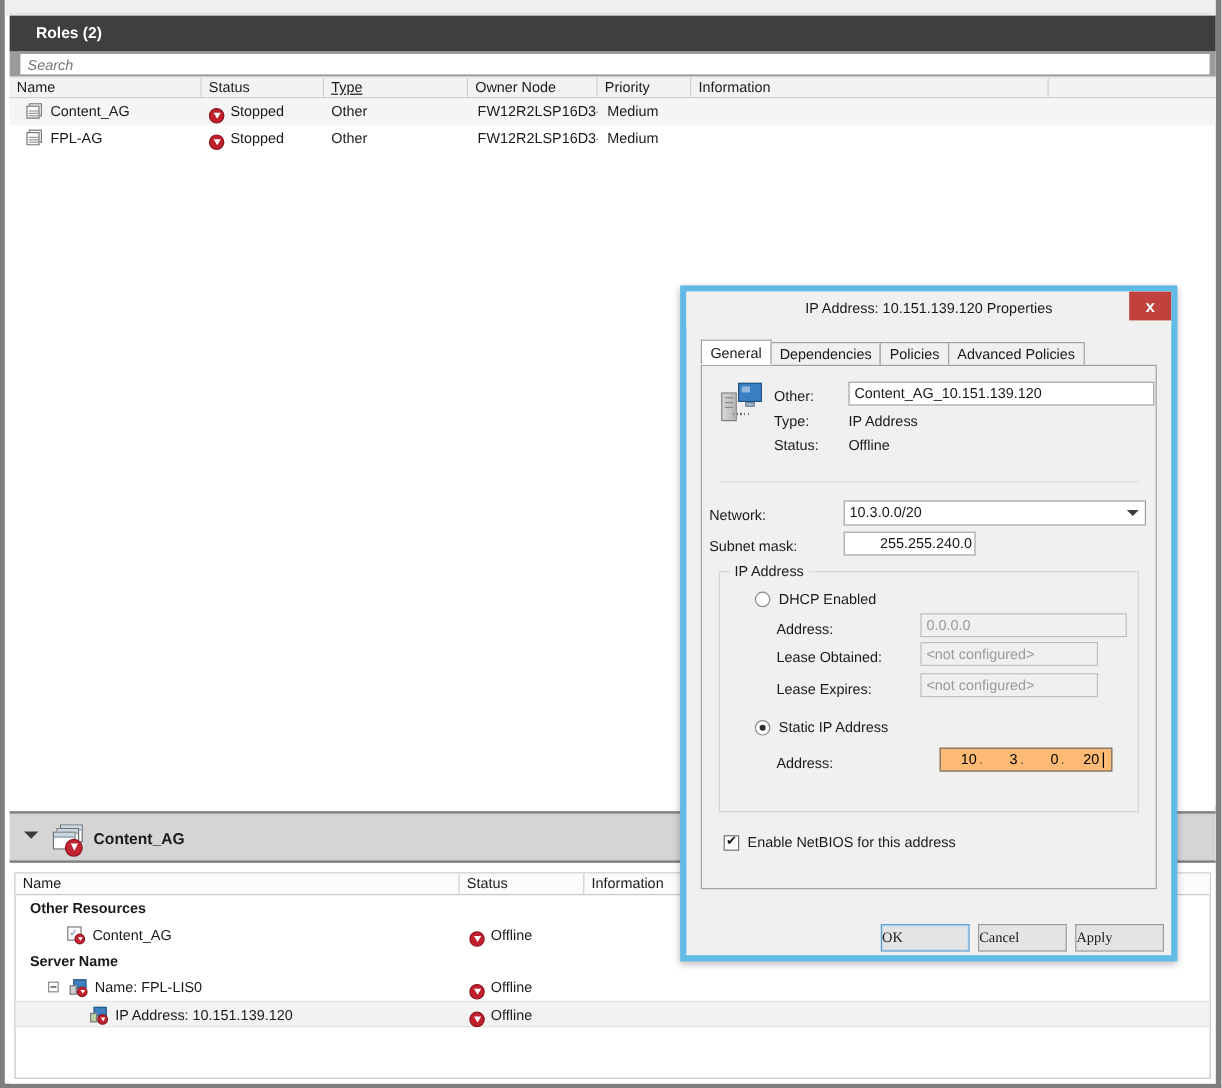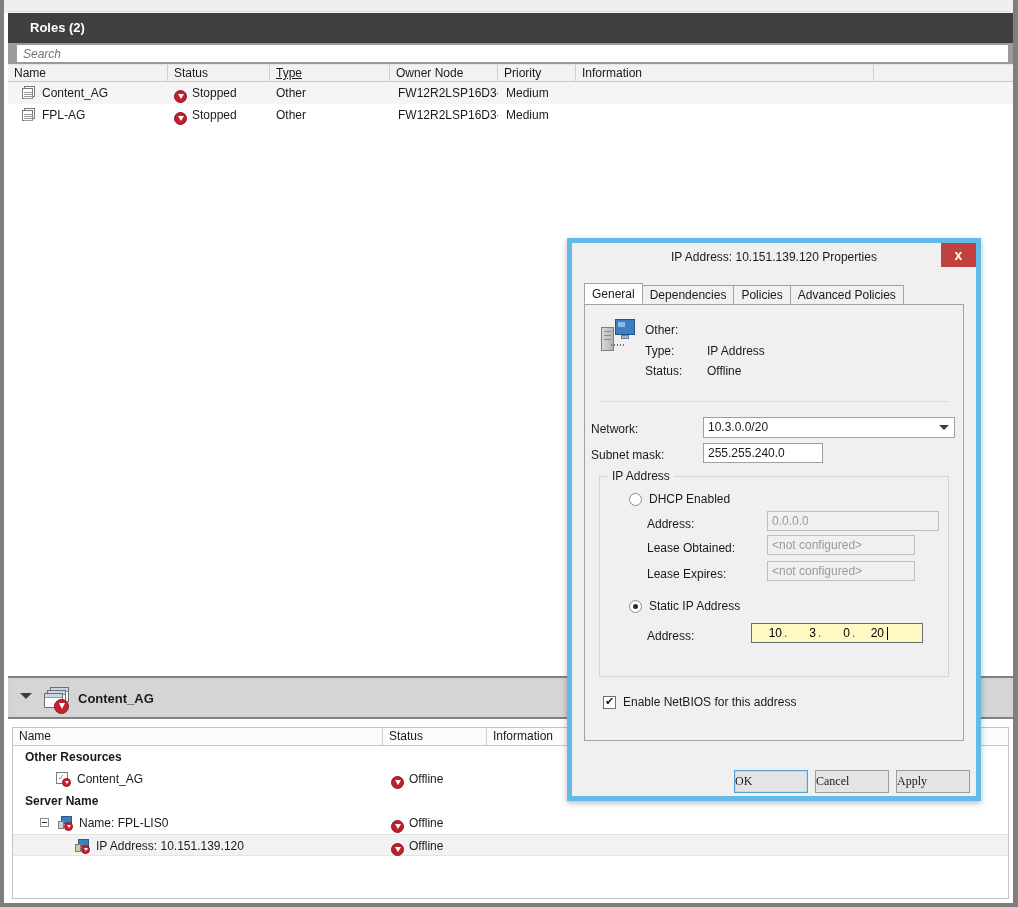--- a/index.html
+++ b/index.html
@@ -707,37 +707,38 @@
               <i></i>
               <i></i>
               <i></i>
             </div>
           <div class="mon"></div>
           <div class="stand"></div>
           <div class="dots"></div>
         </div>
 
         <div class="dlg-label" style="left:60px; top:18px;">Other:</div>
+        <input class="txtbox" style="left: 122px; top: 13px; width: 255px; height: 20px;" type="text" value="Content_AG_10.151.139.120">
 
         <div class="dlg-label" style="left:60px; top:39px;">Type:</div>
         <div class="dlg-value" style="left:122px; top:39px;">IP Address</div>
 
         <div class="dlg-label" style="left:60px; top:59px;">Status:</div>
         <div class="dlg-value" style="left:122px; top:59px;">Offline</div>
 
         <div style="position:absolute;left:14px;top:96px;width:350px;height:1px;background:#dedede;"></div>
 
         <div class="dlg-label" style="left:6px; top:117px;">Network:</div>
         <div class="combobox" style="left:118px; top:112px; width:252px; height:21px;">
           <span>10.3.0.0/20</span>
           <span class="combo-arrow"></span>
         </div>
 
         <div class="dlg-label" style="left:6px; top:143px;">Subnet mask:</div>
-        <input class="txtbox" style="left: 118px; top: 138px; width: 120px; height: 20px;" type="text" readonly="" value="255.255.240.0">
+        <input class="txtbox" style="left: 118px; top: 138px; width: 110px; height: 20px; text-align: right;" type="text" readonly="" value="255.255.240.0">
 
         <div class="groupbox" style="left:14px; top:171px; width:350px; height:201px;">
           <div class="groupbox-label">IP Address</div>
         </div>
 
         <div class="radio" style="left:44px; top:188px;"></div>
         <div class="dlg-label" style="left:64px; top:187px;">DHCP Enabled</div>
 
         <div class="dlg-label" style="left:62px; top:212px;">Address:</div>
         <input class="txtbox disabled" style="left: 182px; top: 206px; width: 172px; height: 20px;" type="text" disabled="" value="0.0.0.0">
@@ -745,21 +746,21 @@
         <div class="dlg-label" style="left:62px; top:236px;">Lease Obtained:</div>
         <input class="txtbox disabled" style="left: 182px; top: 230px; width: 148px; height: 20px;" type="text" disabled="" value="&lt;not configured&gt;">
 
         <div class="dlg-label" style="left:62px; top:262px;">Lease Expires:</div>
         <input class="txtbox disabled" style="left: 182px; top: 256px; width: 148px; height: 20px;" type="text" disabled="" value="&lt;not configured&gt;">
 
         <div class="radio checked" style="left:44px; top:295px;"></div>
         <div class="dlg-label" style="left:64px; top:294px;">Static IP Address</div>
 
         <div class="dlg-label" style="left:62px; top:324px;">Address:</div>
-        <div style="position:absolute;left:166px;top:318px;width:172px;height:20px;background:#fef9c3;border:1px solid #6d6d6d;box-sizing:border-box;">
+        <div style="position:absolute;left:198px;top:318px;width:144px;height:20px;background:#fdba74;border:1px solid #6d6d6d;box-sizing:border-box;">
           <span style="position:absolute;left:4px;top:1px;width:26px;text-align:right;font-size:12px;line-height:17px;">10</span>
           <span style="position:absolute;left:32px;top:1px;font-size:12px;line-height:17px;color:#555;">.</span>
           <span style="position:absolute;left:38px;top:1px;width:26px;text-align:right;font-size:12px;line-height:17px;">3</span>
           <span style="position:absolute;left:66px;top:1px;font-size:12px;line-height:17px;color:#555;">.</span>
           <span style="position:absolute;left:72px;top:1px;width:26px;text-align:right;font-size:12px;line-height:17px;">0</span>
           <span style="position:absolute;left:100px;top:1px;font-size:12px;line-height:17px;color:#555;">.</span>
           <span style="position:absolute;left:106px;top:1px;width:26px;text-align:right;font-size:12px;line-height:17px;">20</span>
           <span style="position:absolute;left:135px;top:3px;width:1px;height:13px;background:#000;"></span>
         </div>
 

